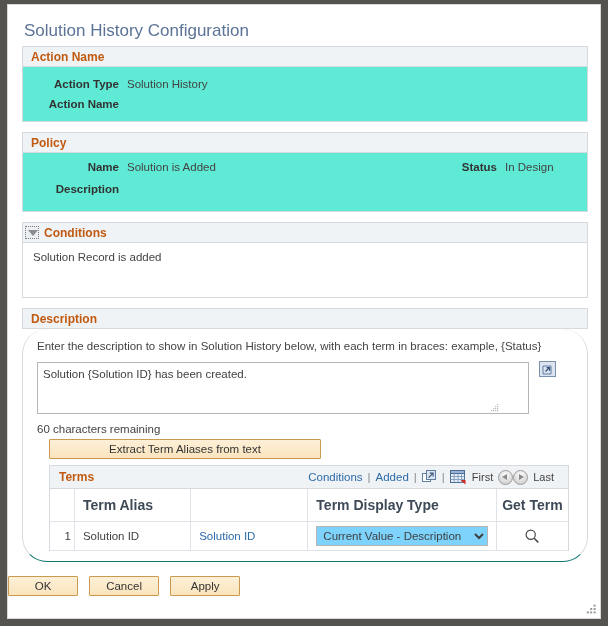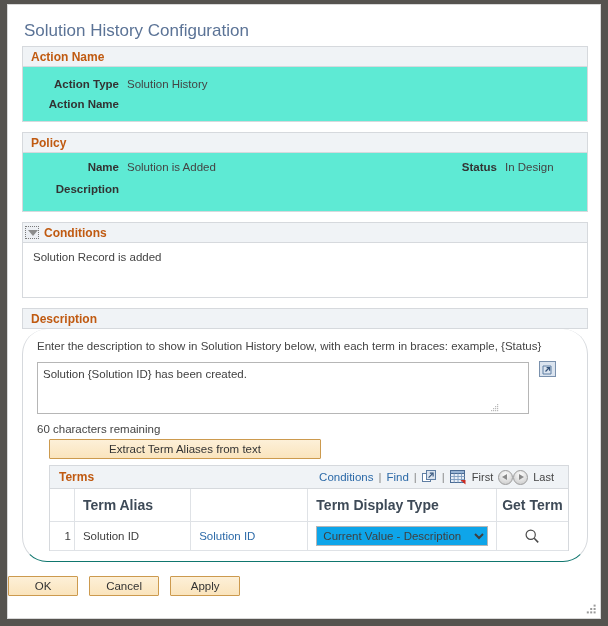--- a/index.html
+++ b/index.html
@@ -322,21 +322,21 @@
   .col-term  { width: 112px; }
   .col-type  { width: 180px; }
   .col-get   { width: 72px; text-align: center !important; padding: 0 !important; }
   .term-link { color: #2c6aa8; text-decoration: none; cursor: pointer; }
 
   select.ps-select {
     font-family: "Liberation Sans", sans-serif;
     font-size: 11.5px;
     color: #3f3f3f;
     border: 1px solid #b6b6b6;
-    background: #0ea5e9;
+    background: #7dd3fc;
     height: 20px;
     width: 172px;
     box-sizing: border-box;
     padding: 1px 2px;
     outline: none;
   }
   .icon-magnifier { display:inline-block; width:16px; height:16px; vertical-align:-3px; cursor:pointer; }
 
   
   .footer-btns {
@@ -448,21 +448,21 @@
           <div>
             <button class="psbtn btn-extract" type="button">Extract Term Aliases from text</button>
           </div>
 
           <div class="grid-wrap">
             <div class="grid-titlebar">
               <span class="grid-title">Terms</span>
               <span class="grid-tools">
                 <a class="grid-link">Conditions</a>
                 <span class="tool-sep">|</span>
-                <a class="grid-link">Find</a>
+                <a class="grid-link">Added</a>
                 <span class="tool-sep">|</span>
                 <span class="icon-newwin">
                   <svg width="15" height="14" viewBox="0 0 15 14">
                     <rect x="0.5" y="3.5" width="8" height="8" fill="#ffffff" stroke="#5f7ea3" stroke-width="1"></rect>
                     <rect x="4.5" y="0.5" width="9" height="9" fill="#dbe4ef" stroke="#5f7ea3" stroke-width="1"></rect>
                     <path d="M6.6 7.6 L10.6 3.6" stroke="#33527a" stroke-width="1.1"></path>
                     <path d="M7.8 3.1 L11.1 3.1 L11.1 6.4" fill="none" stroke="#33527a" stroke-width="1.1"></path>
                   </svg>
                 </span>
                 <span class="tool-sep">|</span>

